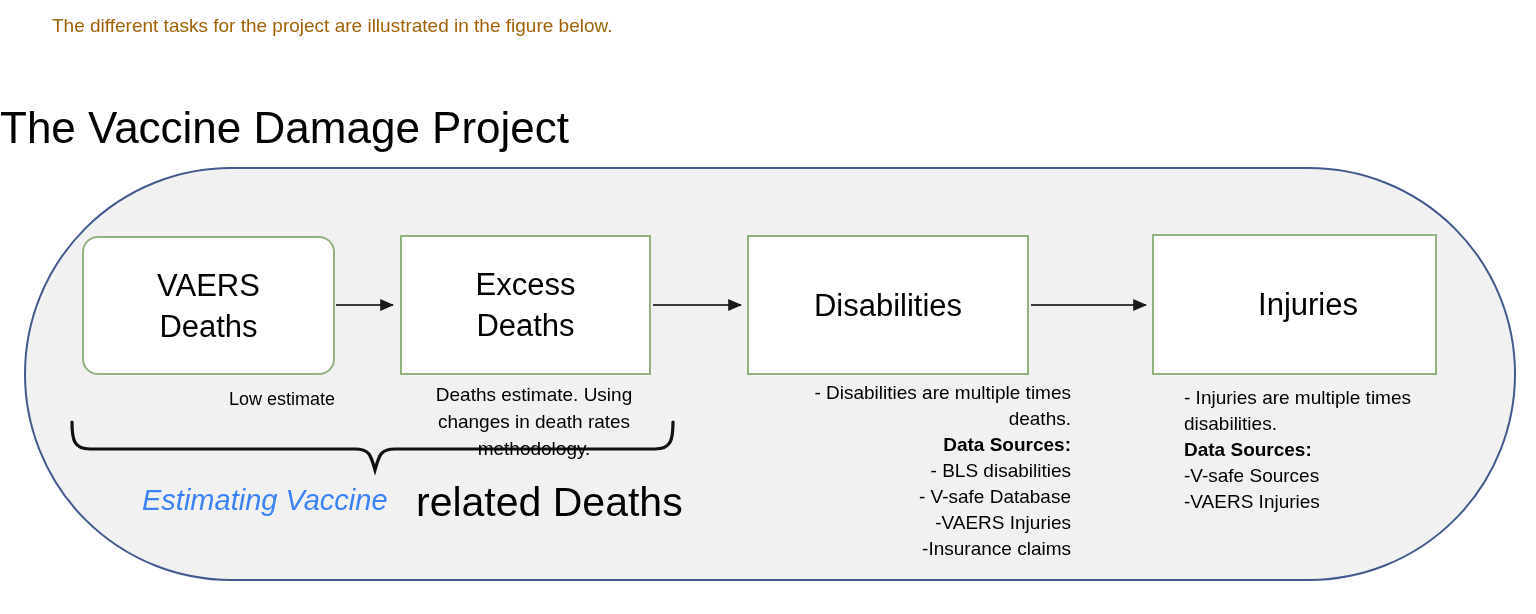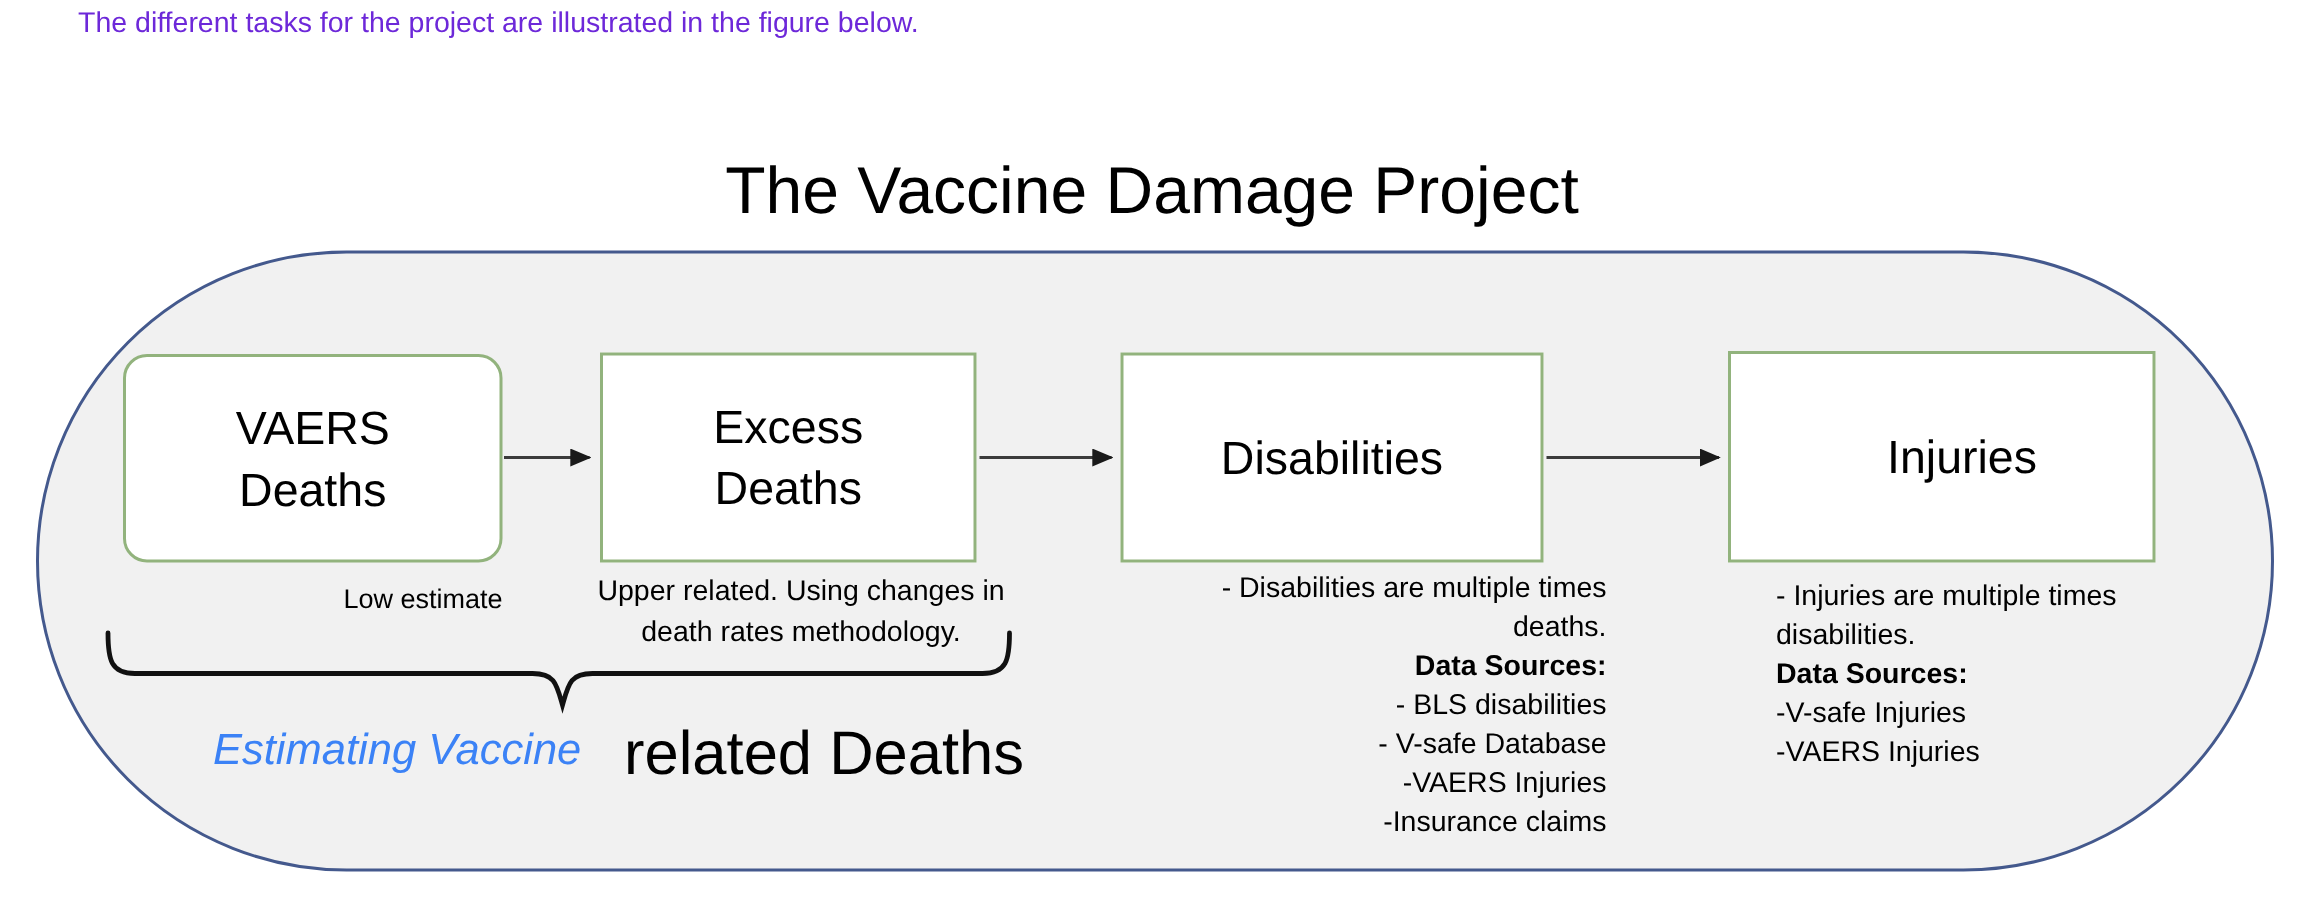--- a/index.html
+++ b/index.html
@@ -14,34 +14,33 @@
     overflow: hidden;
     font-family: "Liberation Sans", sans-serif;
     color: #000000;
     -webkit-font-smoothing: antialiased;
   }
 
   
   #intro-text {
     position: absolute;
     left: 52px;
-    top: 2px;
+    top: 12px;
     font-size: 19px;
     line-height: 28px;
-    color: #6d28d9;
+    color: #a16207;
     white-space: nowrap;
   }
 
   
   #diagram-title {
     position: absolute;
     left: 0;
     top: 100px;
     width: 1536px;
-    text-align: center;
     font-size: 44px;
     line-height: 56px;
     font-weight: 400;
     letter-spacing: 0px;
     color: #000000;
   }
 
   
   #outer-container {
     position: absolute;
@@ -194,33 +193,33 @@
 <div class="process-box" id="box-disabilities">
   <span class="box-label">Disabilities</span>
 </div>
 
 <div class="process-box" id="box-injuries">
   <span class="box-label">Injuries</span>
 </div>
 
 <div class="note-block" id="note-low-estimate">Low estimate</div>
 
-<div class="note-block" id="note-upper-estimate">Upper related. Using changes in death rates methodology.</div>
+<div class="note-block" id="note-upper-estimate">Deaths estimate. Using changes in death rates methodology.</div>
 
 <div class="note-block" id="note-disabilities">
   <span class="note-line">- Disabilities are multiple times deaths.</span>
   <span class="note-line bold-line">Data Sources:</span>
   <span class="note-line">- BLS disabilities</span>
   <span class="note-line">- V-safe Database</span>
   <span class="note-line">-VAERS Injuries</span>
   <span class="note-line">-Insurance claims</span>
 </div>
 
 <div class="note-block" id="note-injuries">
   <span class="note-line">- Injuries are multiple times disabilities.</span>
   <span class="note-line bold-line">Data Sources:</span>
-  <span class="note-line">-V-safe Injuries</span>
+  <span class="note-line">-V-safe Sources</span>
   <span class="note-line">-VAERS Injuries</span>
 </div>
 
 <div id="summary-label-a">Estimating Vaccine</div>
 
 <div id="summary-label-b">related Deaths</div>
 
 </body></html>

